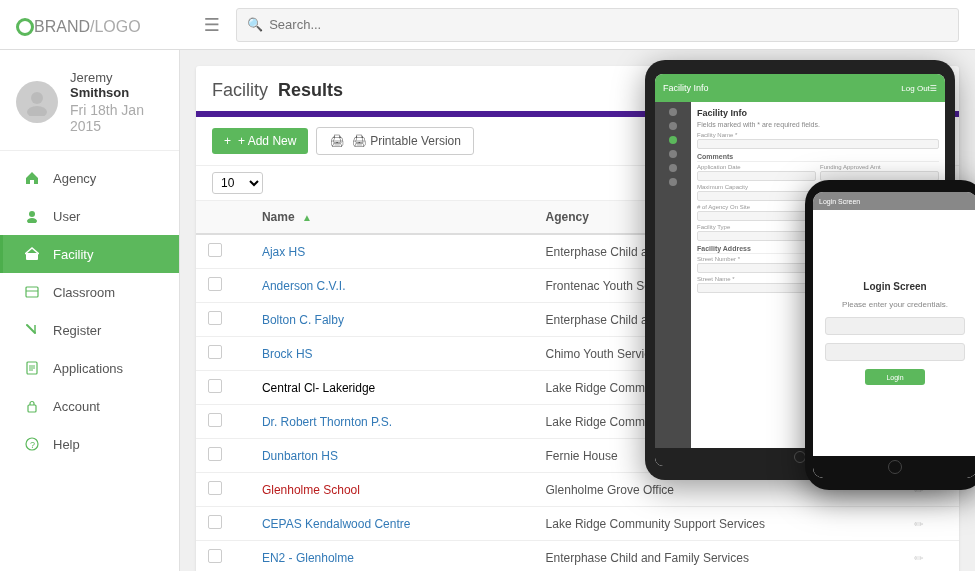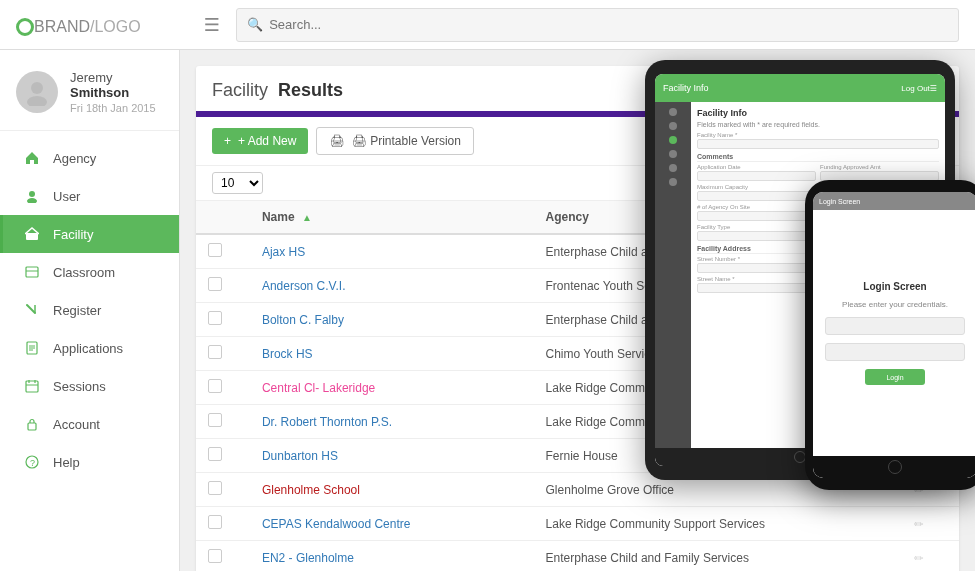--- a/index.html
+++ b/index.html
@@ -95,21 +95,21 @@
     .avatar {
       width: 42px; height: 42px;
       border-radius: 50%;
       background: #ccc;
       display: flex; align-items: center; justify-content: center;
       color: #888; font-size: 20px;
       flex-shrink: 0;
     }
     .user-name { font-size: 13px; color: #555; }
     .user-name strong { color: #333; font-weight: 700; }
-    .user-date { font-size: 11px; color: #aaa; margin-top: 2px; }
+    .user-date { font-size: 14px; color: #aaa; margin-top: 2px; }
 
     .nav-menu { flex: 1; padding-top: 8px; }
     .nav-item {
       display: flex;
       align-items: center;
       gap: 12px;
       padding: 10px 20px;
       color: #555;
       cursor: pointer;
       font-size: 13px;
@@ -513,31 +513,20 @@
       <div class="nav-item">
         <span class="nav-icon">
           <svg width="14" height="14" viewBox="0 0 14 14" fill="none">
             <rect x="2" y="1" width="10" height="12" rx="1" stroke="#5cb85c" stroke-width="1.2" fill="none"></rect>
             <line x1="4" y1="5" x2="10" y2="5" stroke="#5cb85c" stroke-width="1"></line>
             <line x1="4" y1="7" x2="10" y2="7" stroke="#5cb85c" stroke-width="1"></line>
             <line x1="4" y1="9" x2="8" y2="9" stroke="#5cb85c" stroke-width="1"></line>
           </svg>
         </span>
         <span class="nav-label">Applications</span>
-      </div>
-      <div class="nav-item">
-        <span class="nav-icon">
-          <svg width="14" height="14" viewBox="0 0 14 14" fill="none">
-            <rect x="1" y="2" width="12" height="11" rx="1" stroke="#5cb85c" stroke-width="1.2" fill="none"></rect>
-            <line x1="4" y1="1" x2="4" y2="4" stroke="#5cb85c" stroke-width="1.2"></line>
-            <line x1="10" y1="1" x2="10" y2="4" stroke="#5cb85c" stroke-width="1.2"></line>
-            <line x1="1" y1="6" x2="13" y2="6" stroke="#5cb85c" stroke-width="1"></line>
-          </svg>
-        </span>
-        <span class="nav-label">Sessions</span>
       </div>
       <div class="nav-item">
         <span class="nav-icon">
           <svg width="14" height="14" viewBox="0 0 14 14" fill="none">
             <rect x="3" y="6" width="8" height="7" rx="1" stroke="#5cb85c" stroke-width="1.2" fill="none"></rect>
             <path d="M5 6V4.5a2 2 0 014 0V6" stroke="#5cb85c" stroke-width="1.2" fill="none"></path>
           </svg>
         </span>
         <span class="nav-label">Account</span>
       </div>
@@ -623,21 +612,21 @@
               <tr>
       <td><span class="checkbox-cell"></span></td>
       <td style="color:#337ab7;cursor:pointer">Brock HS</td>
       <td>Chimo Youth Services</td>
       <td>
         <span style="color:#ccc;font-size:11px">✏</span>
       </td>
     </tr>
               <tr>
       <td><span class="checkbox-cell"></span></td>
-      <td style="color:#ec4899;cursor:pointer">Central Cl- Lakeridge</td>
+      <td style="color:#000000;cursor:pointer">Central Cl- Lakeridge</td>
       <td>Lake Ridge Community Support Services</td>
       <td>
         <span style="color:#ccc;font-size:11px">✏</span>
       </td>
     </tr>
               <tr>
       <td><span class="checkbox-cell"></span></td>
       <td style="color:#337ab7;cursor:pointer">Dr. Robert Thornton P.S.</td>
       <td>Lake Ridge Community Support Services</td>
       <td>

